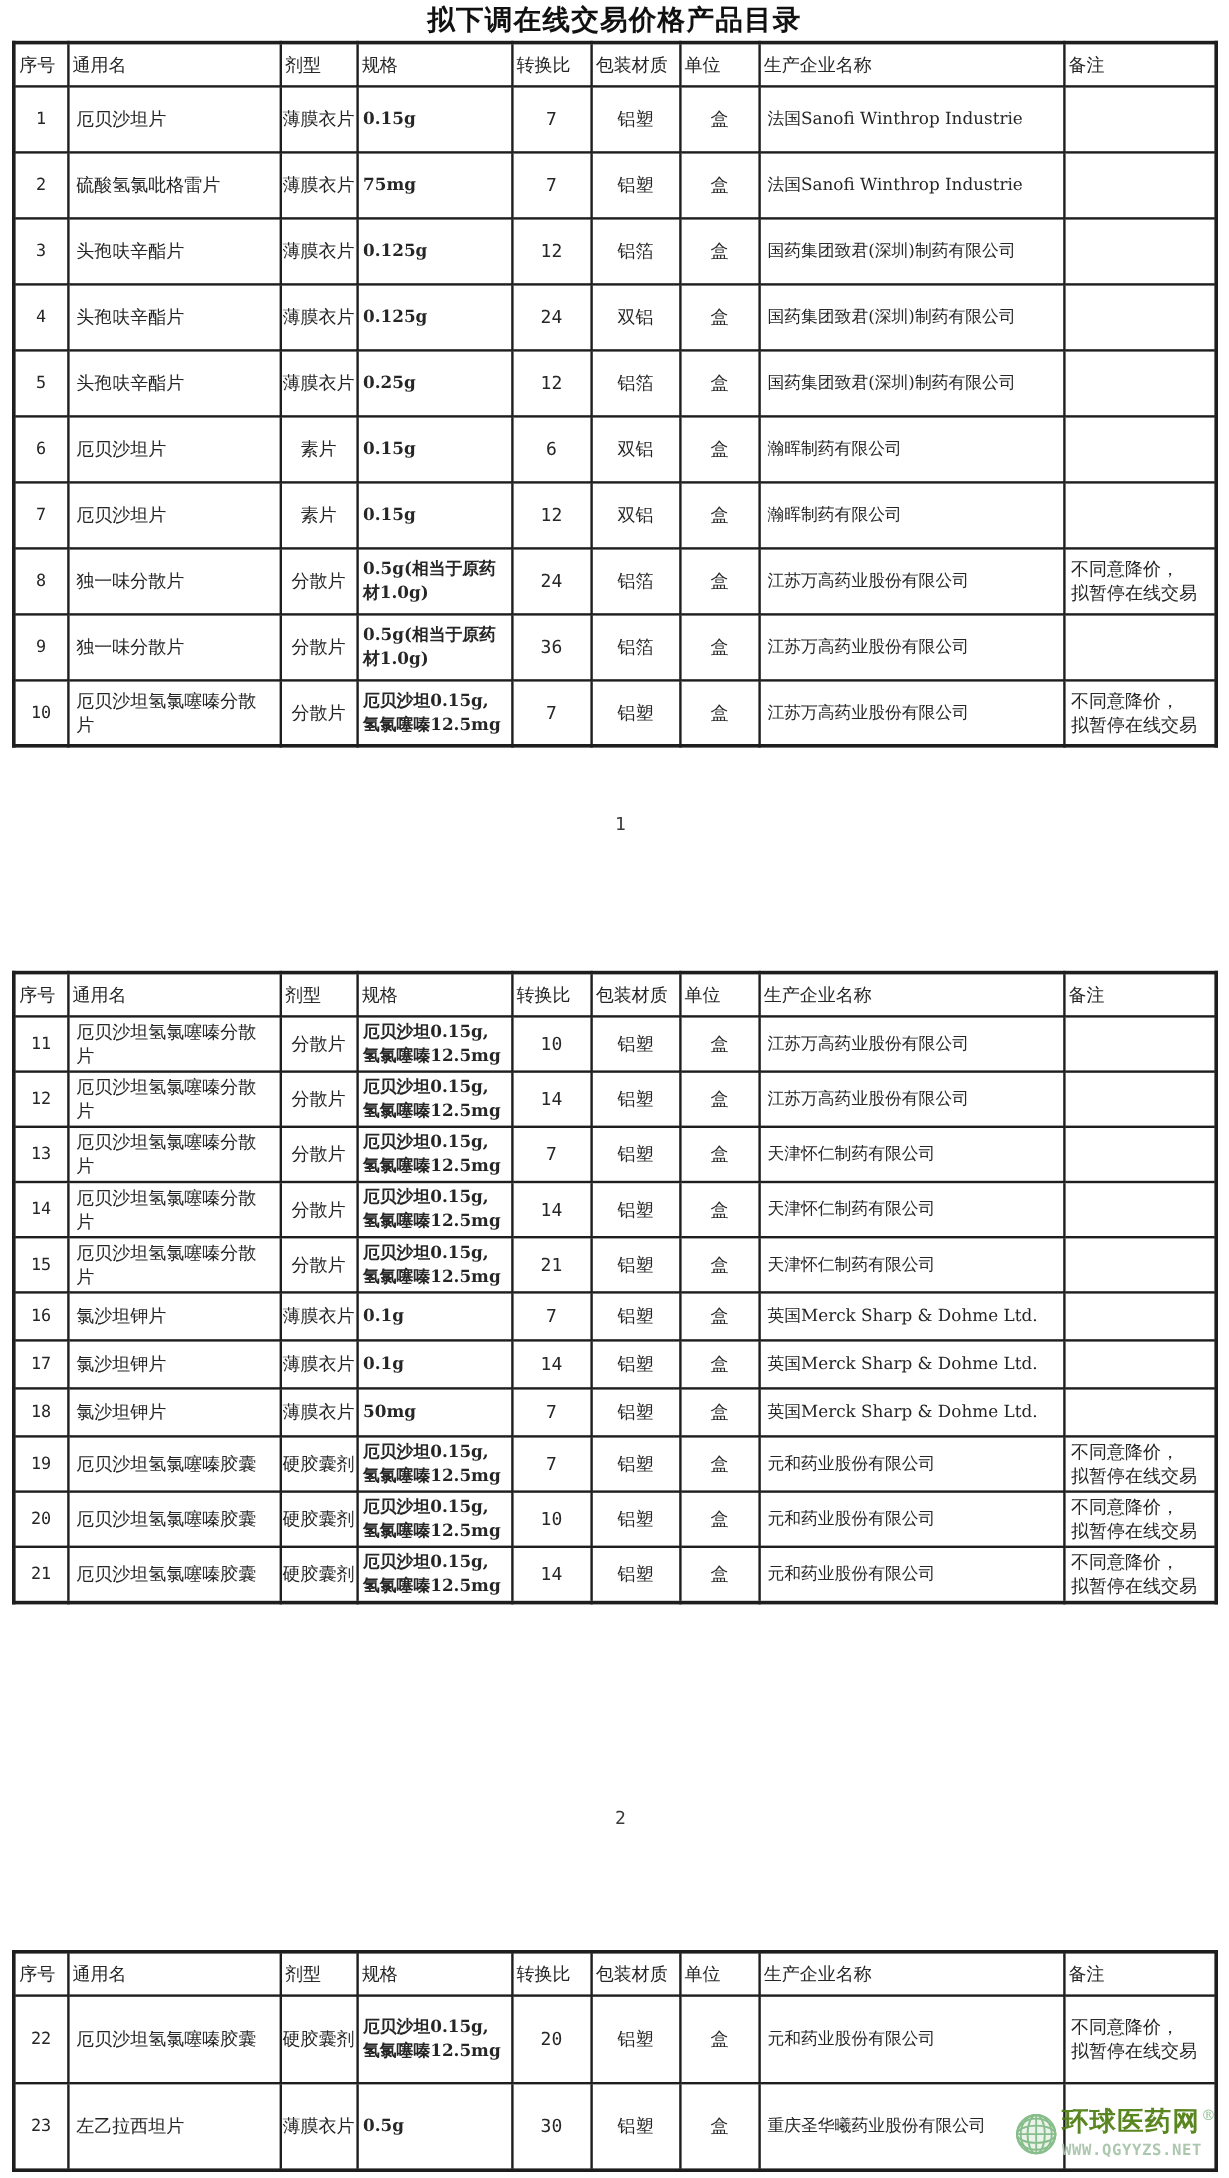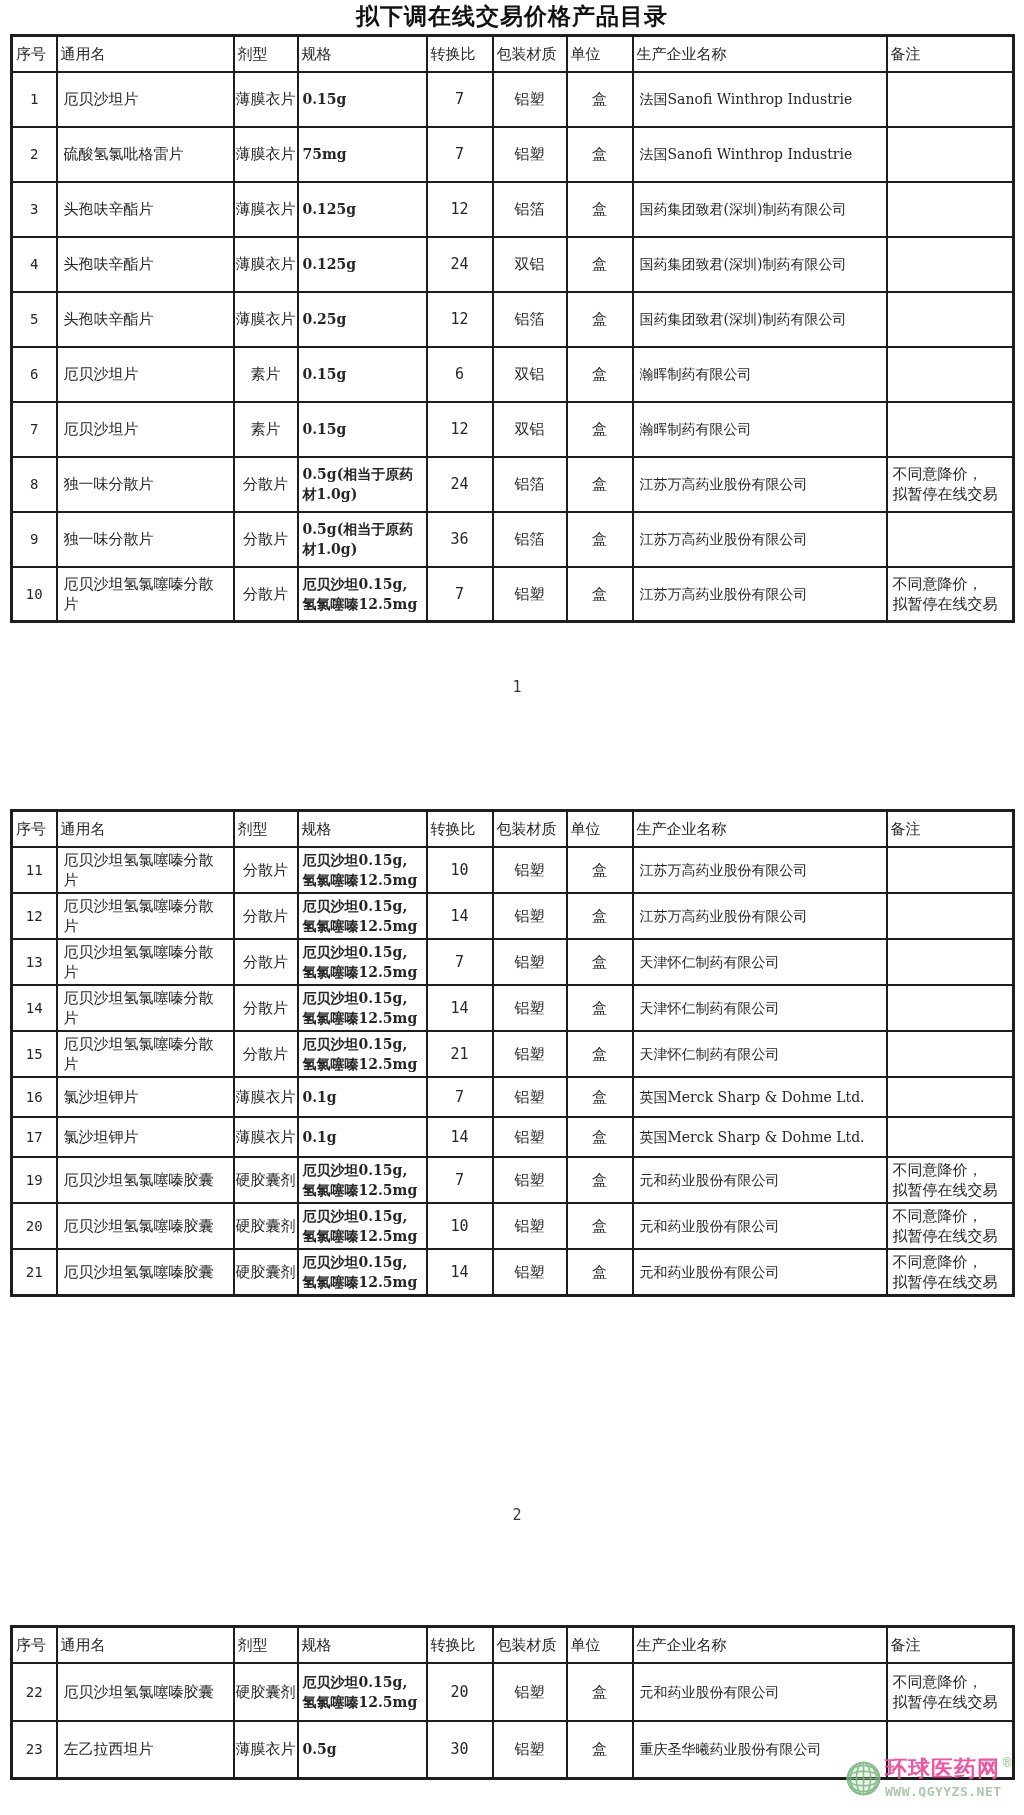--- a/index.html
+++ b/index.html
@@ -22,21 +22,21 @@
   }
   th,td{
     border:2px solid #1e1e1e;vertical-align:middle;
     font-size:15px;font-weight:normal;line-height:20px;
     overflow:hidden;padding:2px 3px;
   }
   thead tr{height:36px;}
   thead th{text-align:left;}
   .t1 tbody tr{height:55px;}
   .t2 tbody tr{height:40px;}
-  .t3 tbody tr{height:58px;}
+  .t3 tbody tr{height:73px;}
   .col-seq{text-align:center;font-size:14px;}
   .col-name{text-align:left;padding:2px 12px 2px 6px;}
   .col-form{text-align:center;padding:2px 1px;}
   .col-spec{text-align:left;padding:2px 1px 2px 4px;font-size:14px;white-space:pre-line;font-weight:bold;}
   .col-ratio{text-align:center;}
   .col-packaging{text-align:center;}
   .col-unit{text-align:center;}
   .col-manufacturer{text-align:left;padding:2px 2px 2px 6px;font-size:14px;white-space:nowrap;}
   .col-remark{text-align:left;padding:2px 2px 2px 5px;white-space:pre-line;}
   .mono, .col-seq, .col-ratio{font-family:"DejaVu Sans Mono","Liberation Mono",monospace;}
@@ -320,20 +320,31 @@
           <td class="col-name">氯沙坦钾片</td>
           <td class="col-form">薄膜衣片</td>
           <td class="col-spec">0.1g</td>
           <td class="col-ratio">14</td>
           <td class="col-packaging">铝塑</td>
           <td class="col-unit">盒</td>
           <td class="col-manufacturer">英国Merck Sharp &amp; Dohme Ltd.</td>
           <td class="col-remark"></td>
         </tr>
         <tr>
+          <td class="col-seq">18</td>
+          <td class="col-name">氯沙坦钾片</td>
+          <td class="col-form">薄膜衣片</td>
+          <td class="col-spec">50mg</td>
+          <td class="col-ratio">7</td>
+          <td class="col-packaging">铝塑</td>
+          <td class="col-unit">盒</td>
+          <td class="col-manufacturer">英国Merck Sharp &amp; Dohme Ltd.</td>
+          <td class="col-remark"></td>
+        </tr>
+        <tr>
           <td class="col-seq">19</td>
           <td class="col-name">厄贝沙坦氢氯噻嗪胶囊</td>
           <td class="col-form">硬胶囊剂</td>
           <td class="col-spec">厄贝沙坦0.15g,
 氢氯噻嗪12.5mg</td>
           <td class="col-ratio">7</td>
           <td class="col-packaging">铝塑</td>
           <td class="col-unit">盒</td>
           <td class="col-manufacturer">元和药业股份有限公司</td>
           <td class="col-remark">不同意降价，
@@ -434,18 +445,18 @@
         <ellipse cx="18" cy="18" rx="12.6" ry="15.6"></ellipse>
         <ellipse cx="18" cy="18" rx="15.6" ry="7"></ellipse>
         <ellipse cx="18" cy="18" rx="15.6" ry="12.6"></ellipse>
         <line x1="2.4" y1="18" x2="33.6" y2="18"></line>
         <line x1="18" y1="2.4" x2="18" y2="33.6"></line>
       </g>
     </svg>
   </span>
   <span class="wm-text">
     <span class="wm-name-row">
-      <span class="wm-name" style="color: #ec4899;">环球医药网</span>
+      <span class="wm-name" style="color: #4d7c0f;">环球医药网</span>
       <span class="wm-reg" style="color: rgb(132, 187, 136);">®</span>
     </span>
     <span class="wm-url" style="color: rgb(165, 195, 168);">WWW.QGYYZS.NET</span>
   </span>
 </div>
 
 </body></html>

